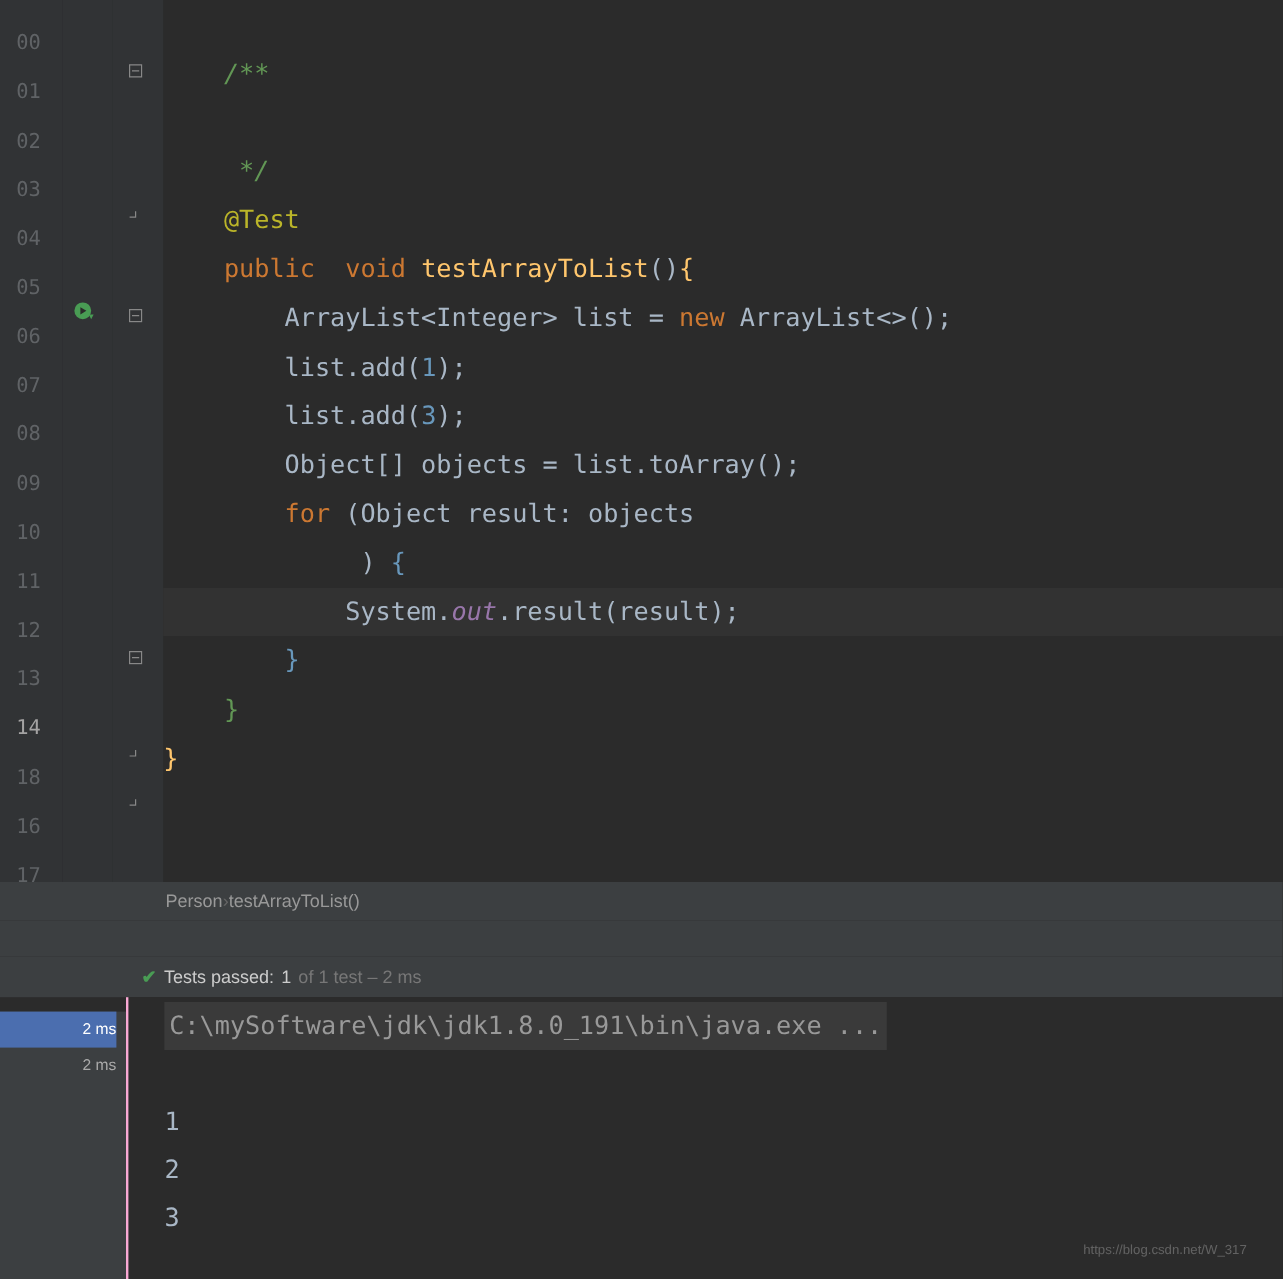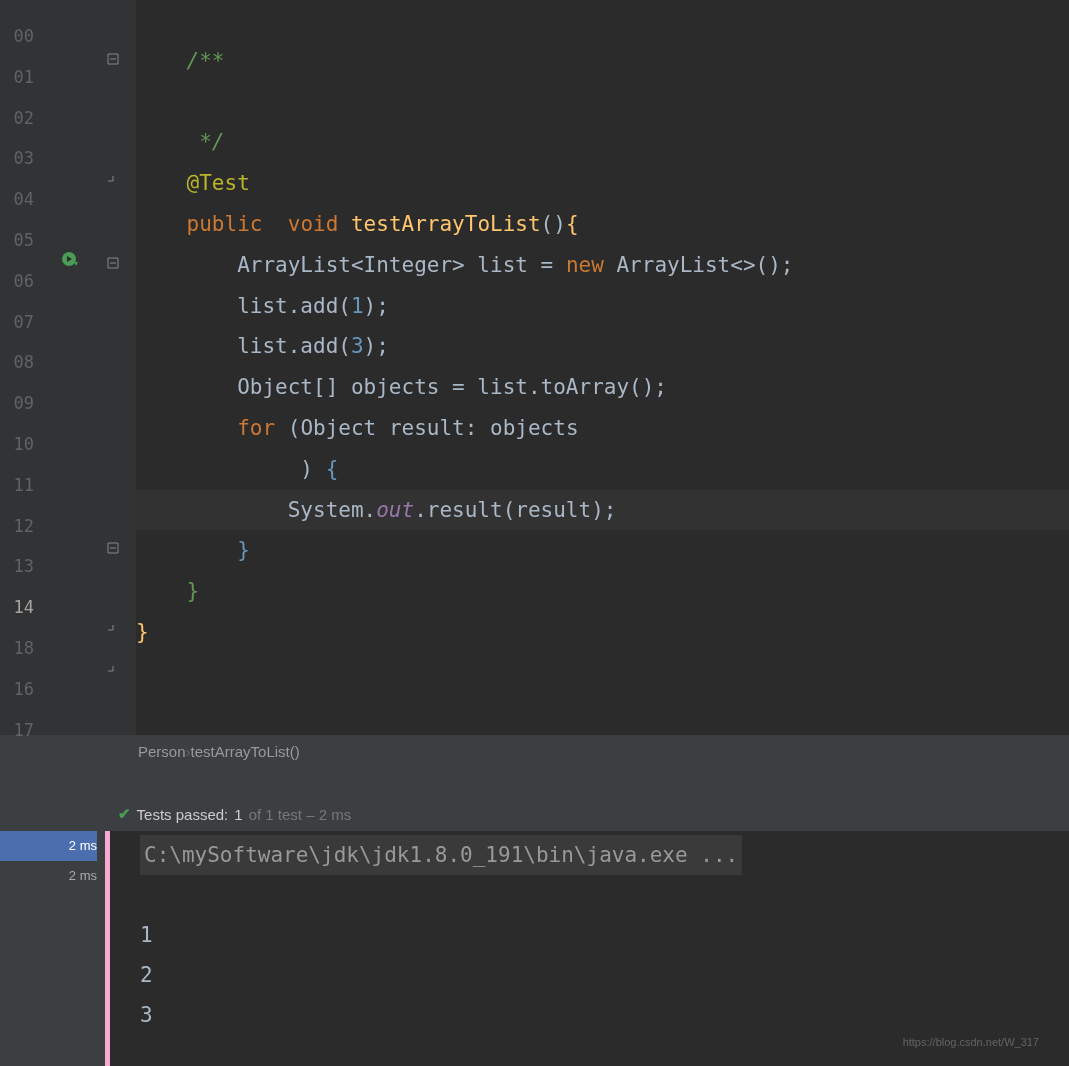--- a/index.html
+++ b/index.html
@@ -124,34 +124,35 @@
     height: 235px;
   }
   .console-left {
     width: 105px;
     background: #3c3f41;
     font-family: -apple-system, 'Segoe UI', sans-serif;
     font-size: 13px;
     color: #aaa;
     text-align: right;
     padding-right: 8px;
+    margin-top: 12px;
   }
   .timing-row {
     height: 30px;
     line-height: 30px;
   }
   .timing-row.selected {
     background: #4b6eaf;
     color: #fff;
   }
   .console-right {
     flex: 1;
     background: #2b2b2b;
     padding-left: 30px;
-    border-left: 5px solid #f9a8d4;
+    border-left: 2px solid #f9a8d4;
     font-size: 21px;
     line-height: 40px;
     color: #a9b7c6;
     padding-top: 4px;
   }
   .console-cmd {
     background: #3a3a3a;
     display: inline-block;
     padding: 0 4px;
     color: #999;

